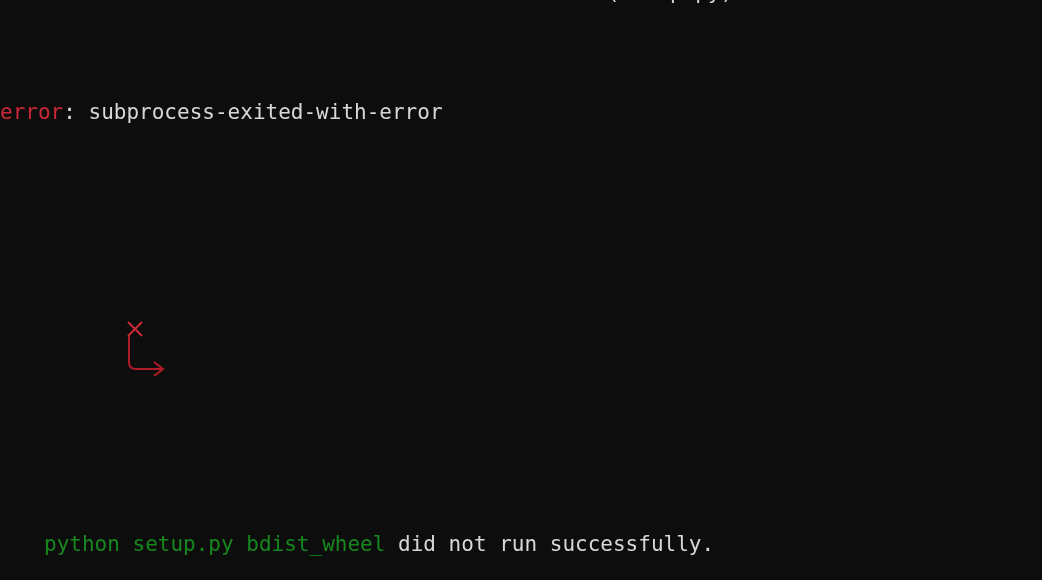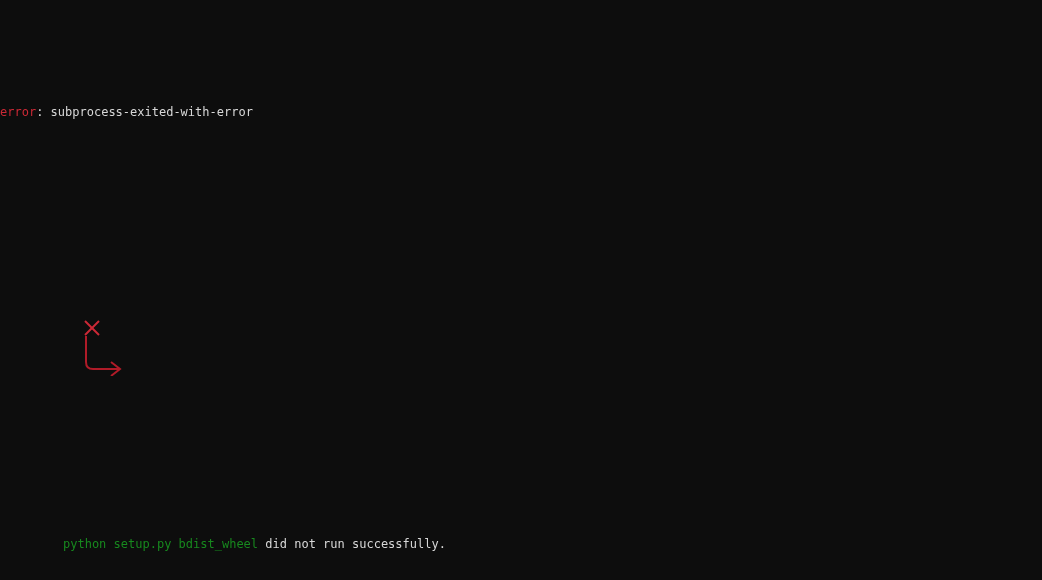--- a/index.html
+++ b/index.html
@@ -13,21 +13,21 @@
     overflow: hidden;
     font-family: "DejaVu Sans Mono", "Liberation Mono", monospace;
   }
   #terminal {
     position: relative;
     width: 928px;
     height: 580px;
     background: #0d0d0d;
     overflow: hidden;
     font-family: "DejaVu Sans Mono", "Liberation Mono", monospace;
-    font-size: 12px;
+    font-size: 21px;
     line-height: 24px;
     letter-spacing: 0px;
     white-space: pre;
   }
   .line {
     height: 24px;
     white-space: pre;
     color: #d8d8d8;
   }
   
@@ -63,21 +63,21 @@
     pointer-events: none;
   }
   .gutter-elbow {
     position: absolute;
     left: 25px;
     top: 20px;
     width: 44px;
     height: 40px;
     pointer-events: none;
   }
-  .indent-1 { padding-left: 63px; }
+  .indent-1 { padding-left: 44px; }
 </style>
 </head>
 <body>
 
 <div id="terminal">
 
   <div class="clipped-top"><span>  ERROR: Command errored out with exit status 1 (setup.py)</span></div>
 
   <div class="body-wrap">
 

